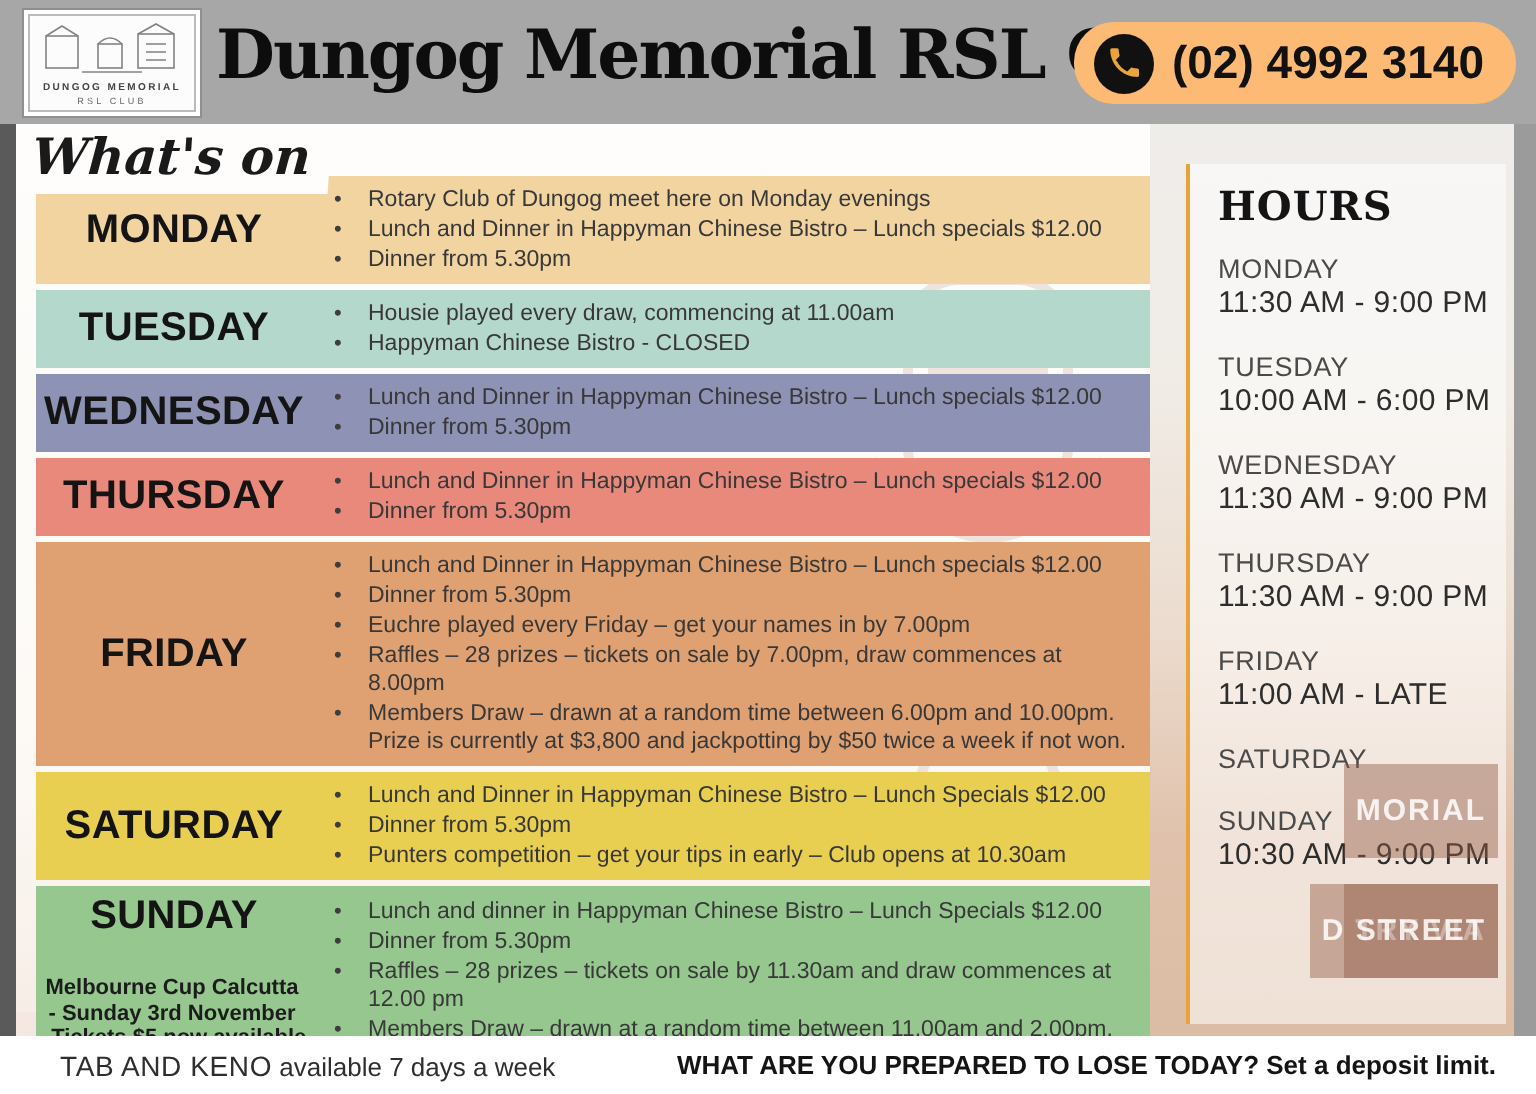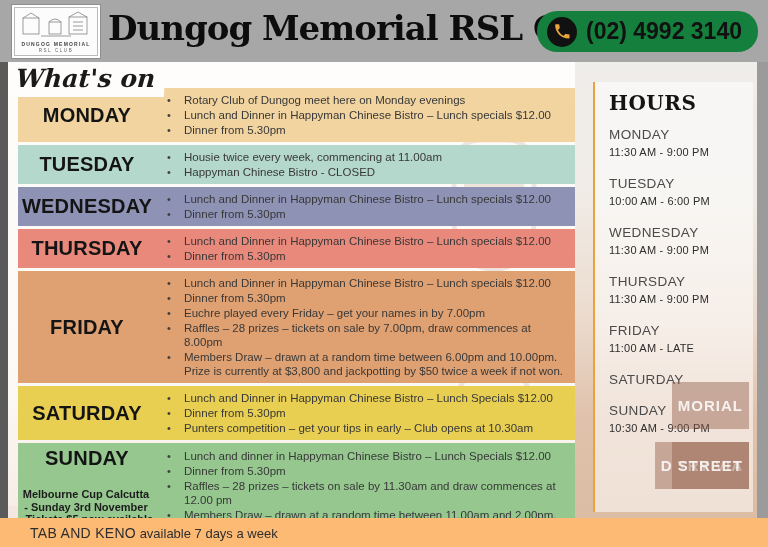--- a/index.html
+++ b/index.html
@@ -13,21 +13,21 @@
   .logo-box { position:absolute; left:11px; top:4px; width:90px; height:55px;
               background:#fcfcfc; border:1px solid #8f8f8f; box-shadow:inset 0 0 0 2px #fff, inset 0 0 0 3px #bbb;
               display:flex; flex-direction:column; align-items:center; justify-content:center; }
   .logo-sketch { width:74px; height:30px; opacity:.8; }
   .logo-line1 { font-size:5px; letter-spacing:1.2px; font-weight:bold; color:#444; margin-top:1px; white-space:nowrap; }
   .logo-line2 { font-size:4.5px; letter-spacing:1.6px; color:#666; margin-top:1px; white-space:nowrap; }
   .page-title { position:absolute; left:108px; top:8px; width:452px; text-align:center;
                 font-family:"DejaVu Serif","Liberation Serif",serif; font-weight:bold;
                 font-size:34px; letter-spacing:-1px; color:#0d0d0d; white-space:nowrap; }
   .phone-btn { position:absolute; right:10px; top:11px; height:41px; padding:0 16px 0 10px;
-               background:#15803d; border:none; border-radius:20px; display:flex; align-items:center; gap:9px;
+               background:#fdba74; border:none; border-radius:20px; display:flex; align-items:center; gap:9px;
                cursor:pointer; }
   .phone-icon { width:30px; height:30px; flex:0 0 auto; }
   .phone-num { font-size:23px; font-weight:bold; color:#111; letter-spacing:0; white-space:nowrap; }
 
   
   .edge-left { position:absolute; left:0; top:62px; width:8px; height:456px; background:#5a5a5a; }
   .card { position:absolute; left:8px; top:62px; width:749px; height:456px;
           background:linear-gradient(180deg,#fefdfb 0%,#fcf9f5 70%,#f7ece6 100%); overflow:hidden; }
   .photo-right { position:absolute; left:567px; top:0; width:182px; height:456px;
                  background:linear-gradient(180deg,#efedea 0%,#f0ebe5 30%,#ecdccf 55%,#e0c2ac 78%,#dbbca4 100%); }
@@ -52,30 +52,30 @@
   .event-text { flex:1; font-size:11.5px; color:#383838; line-height:14px; }
 
   
   .trading { position:absolute; left:585px; top:20px; width:160px; height:430px;
              border-left:2px solid #e8a33c; padding:10px 4px 0 14px;
              background:rgba(255,255,255,.55); z-index:2; }
   .trading-title { font-family:"DejaVu Serif","Liberation Serif",serif; font-weight:bold;
                    font-size:20px; line-height:22px; letter-spacing:.5px; color:#141414; }
   .trading-list { margin-top:12px; display:flex; flex-direction:column; gap:14px; }
   .t-day { font-size:13.5px; color:#4a4a4a; letter-spacing:.4px; line-height:17px; }
-  .t-time { font-size:11px; color:#2d2d2d; letter-spacing:.2px; line-height:18px; }
+  .t-time { font-size:15px; color:#2d2d2d; letter-spacing:.2px; line-height:18px; }
 
   .sign-frag { position:absolute; right:4px; color:rgba(255,255,255,.85); background:rgba(146,94,74,.45);
                font-weight:bold; font-size:15px; letter-spacing:1px; padding:15px 6px; z-index:1; }
   .sign-1 { top:300px; }
   .sign-2 { top:360px; }
   .sign-3 { top:360px; }
 
   
-  .footer { position:absolute; left:0; top:518px; width:768px; height:29px; background:#fdba74;
+  .footer { position:absolute; left:0; top:518px; width:768px; height:29px; background:#ffffff;
             display:flex; align-items:center; justify-content:space-between; padding:0 20px 0 30px; }
   .footer-left { font-size:13px; color:#2e2e2e; font-family:"Liberation Sans",sans-serif; }
   .footer-left .tk { font-size:14px; letter-spacing:.3px; }
   .footer-right { font-size:13px; font-weight:bold; color:#141414; }
 </style>
 </head>
 <body>
 
 <div class="page">
 
@@ -135,21 +135,21 @@
           </ul>
   </div>
         <div class="row" style="background: rgb(181, 216, 204);">
     <div class="day-col">
       <div class="day-label">TUESDAY</div>
 
     </div>
     <ul class="events">
             <li class="event">
     <span class="bullet">•</span>
-    <span class="event-text">Housie twice every week, commencing at 11.00am</span>
+    <span class="event-text">Housie played every draw, commencing at 11.00am</span>
   </li>
             <li class="event">
     <span class="bullet">•</span>
     <span class="event-text">Happyman Chinese Bistro - CLOSED</span>
   </li>
           </ul>
   </div>
         <div class="row" style="background: rgb(142, 146, 180);">
     <div class="day-col">
       <div class="day-label">WEDNESDAY</div>
@@ -302,15 +302,16 @@
           <div class="t-entry">
     <div class="t-day">SUNDAY</div>
     <div class="t-time">10:30 AM - 9:00 PM</div>
   </div>
         </div>
     </div>
   </div>
 
   <div class="footer">
     <div class="footer-left"><span class="tk">TAB AND KENO</span><span> available 7 days a week</span></div>
+    <div class="footer-right">WHAT ARE YOU PREPARED TO LOSE TODAY? Set a deposit limit.</div>
   </div>
 
 </div>
 
 </body></html>

